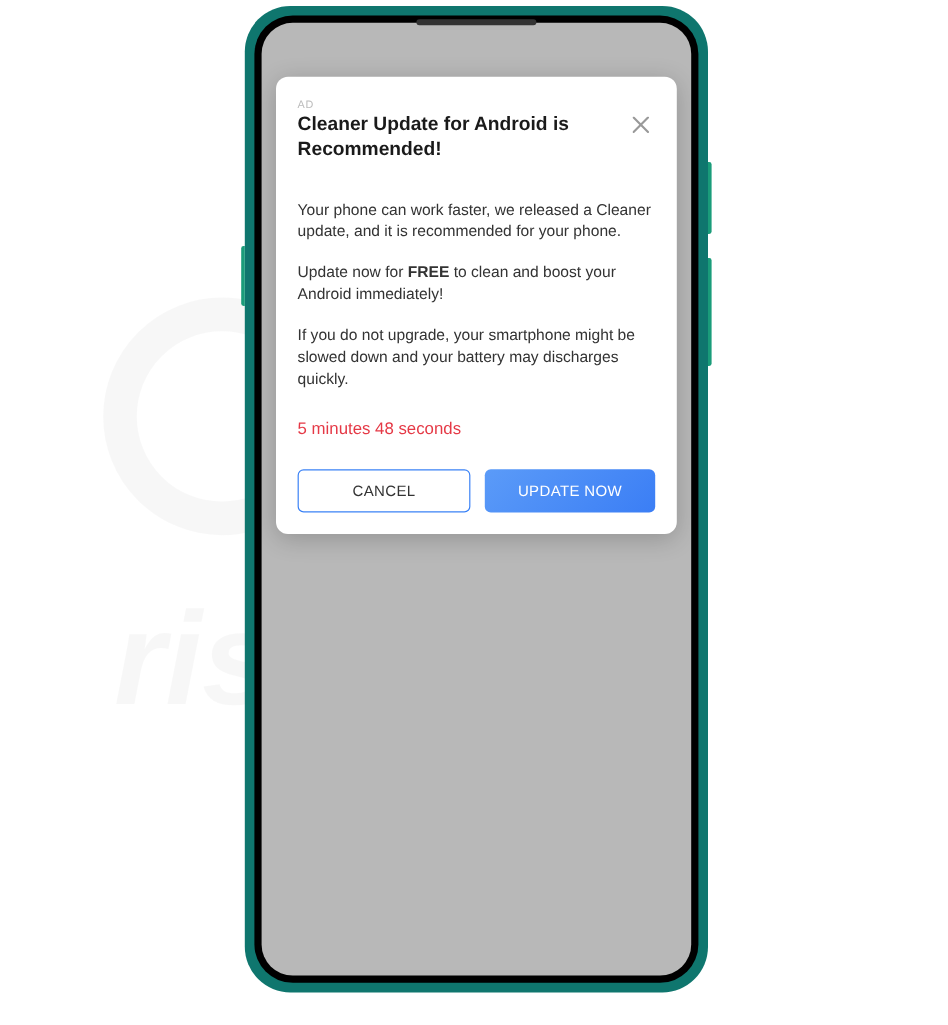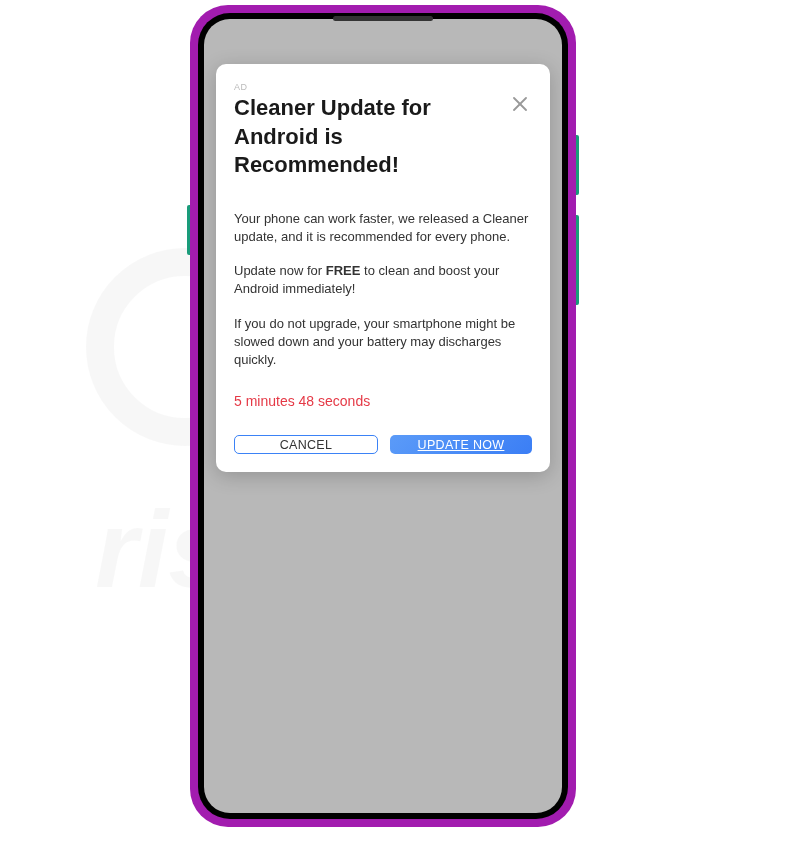--- a/index.html
+++ b/index.html
@@ -22,25 +22,25 @@
       top: 50%;
       left: 50%;
       transform: translate(-50%, -50%);
       opacity: 0.06;
       pointer-events: none;
       z-index: 0;
     }
     
     .phone-frame {
       position: absolute;
-      left: 190px;
+      left: 204px;
       top: 5px;
       width: 386px;
       height: 822px;
-      background: #a21caf;
+      background: #0f766e;
       border-radius: 38px;
       padding: 8px;
       z-index: 1;
     }
     
     .phone-inner {
       width: 100%;
       height: 100%;
       background: #000;
       border-radius: 32px;
@@ -115,21 +115,21 @@
       margin-bottom: 2px;
     }
     
     .modal-header {
       display: flex;
       align-items: flex-start;
       justify-content: space-between;
     }
     
     .modal-title {
-      font-size: 22px;
+      font-size: 16px;
       font-weight: 700;
       color: #1a1a1a;
       line-height: 1.3;
       flex: 1;
       padding-right: 10px;
     }
     
     .close-button {
       width: 24px;
       height: 24px;
@@ -165,42 +165,41 @@
       margin-bottom: 26px;
     }
     
     .modal-buttons {
       display: flex;
       gap: 12px;
     }
     
     .btn {
       flex: 1;
-      height: 19px;
+      height: 36px;
       border-radius: 5px;
       font-size: 12.5px;
       font-weight: 500;
       display: flex;
       align-items: center;
       justify-content: center;
       cursor: pointer;
       letter-spacing: 0.3px;
     }
     
     .btn-cancel {
       background: #fff;
       border: 1.5px solid #3b82f6;
       color: #333;
     }
     
     .btn-primary {
       background: linear-gradient(135deg, #5b9bf8 0%, #3b7ef5 100%);
       color: #fff;
       border: none;
-      text-decoration: underline;
     }
   </style>
 </head>
 <body>
 
 <svg class="watermark" width="700" height="400" viewBox="0 0 700 400">
   <circle cx="140" cy="120" r="85" fill="none" stroke="#888" stroke-width="28"></circle>
   <line x1="195" y1="175" x2="260" y2="240" stroke="#888" stroke-width="28" stroke-linecap="round"></line>
   <text x="50" y="360" font-size="110" font-weight="bold" font-style="italic" fill="#888" font-family="Arial">risk.com</text>
   <text x="270" y="200" font-size="180" font-weight="bold" font-style="italic" fill="#888" font-family="Arial">PC</text>
@@ -220,21 +219,21 @@
           <div class="modal-title">Cleaner Update for Android is Recommended!</div>
           <div class="close-button">
             <svg width="14" height="14" viewBox="0 0 14 14">
               <line x1="1" y1="1" x2="13" y2="13" stroke="#999" stroke-width="1.8" stroke-linecap="round"></line>
               <line x1="13" y1="1" x2="1" y2="13" stroke="#999" stroke-width="1.8" stroke-linecap="round"></line>
             </svg>
           </div>
         </div>
 
         <div class="modal-body">
-          <p class="modal-text">Your phone can work faster, we released a Cleaner update, and it is recommended for every phone.</p>
+          <p class="modal-text">Your phone can work faster, we released a Cleaner update, and it is recommended for your phone.</p>
           <p class="modal-text">
             <span>Update now for </span><strong>FREE</strong><span> to clean and boost your Android immediately!</span>
           </p>
           <p class="modal-text">If you do not upgrade, your smartphone might be slowed down and your battery may discharges quickly.</p>
 
           <div class="countdown">5 minutes 48 seconds</div>
 
           <div class="modal-buttons">
             <div class="btn btn-cancel">CANCEL</div>
             <div class="btn btn-primary">UPDATE NOW</div>

